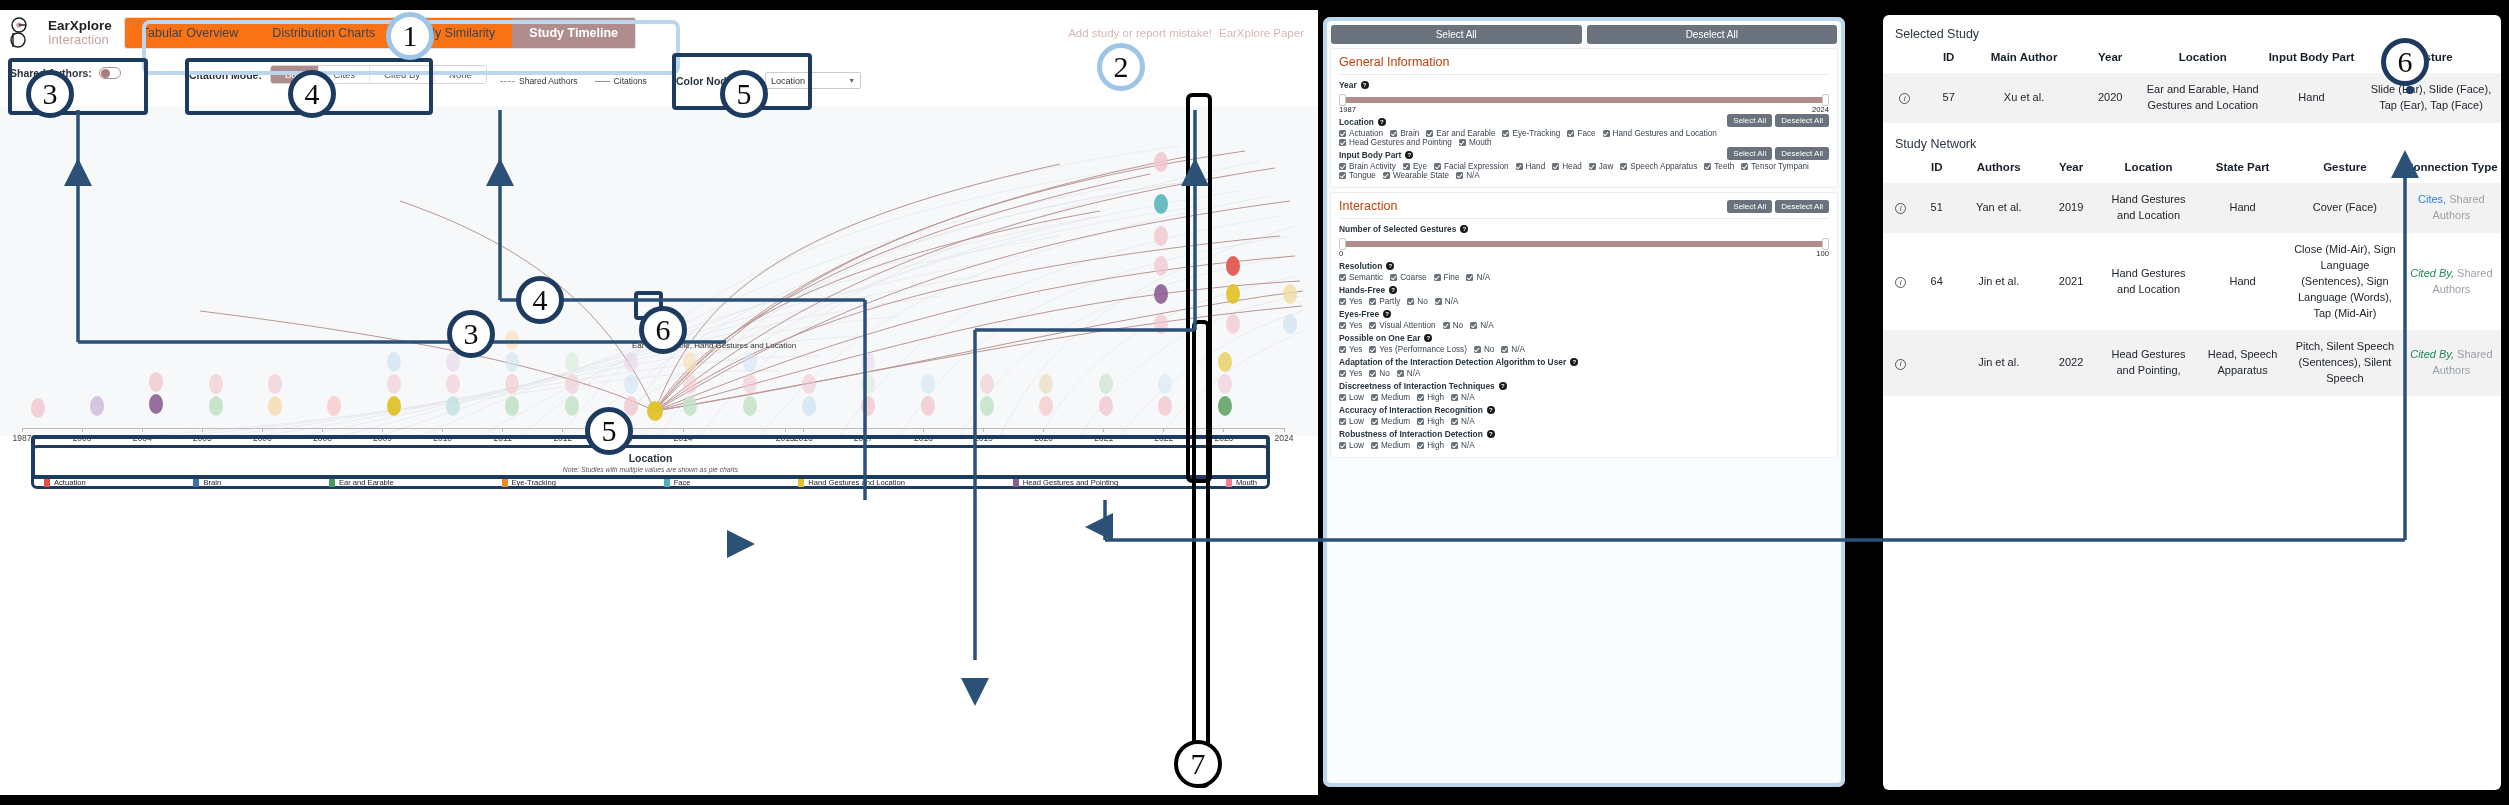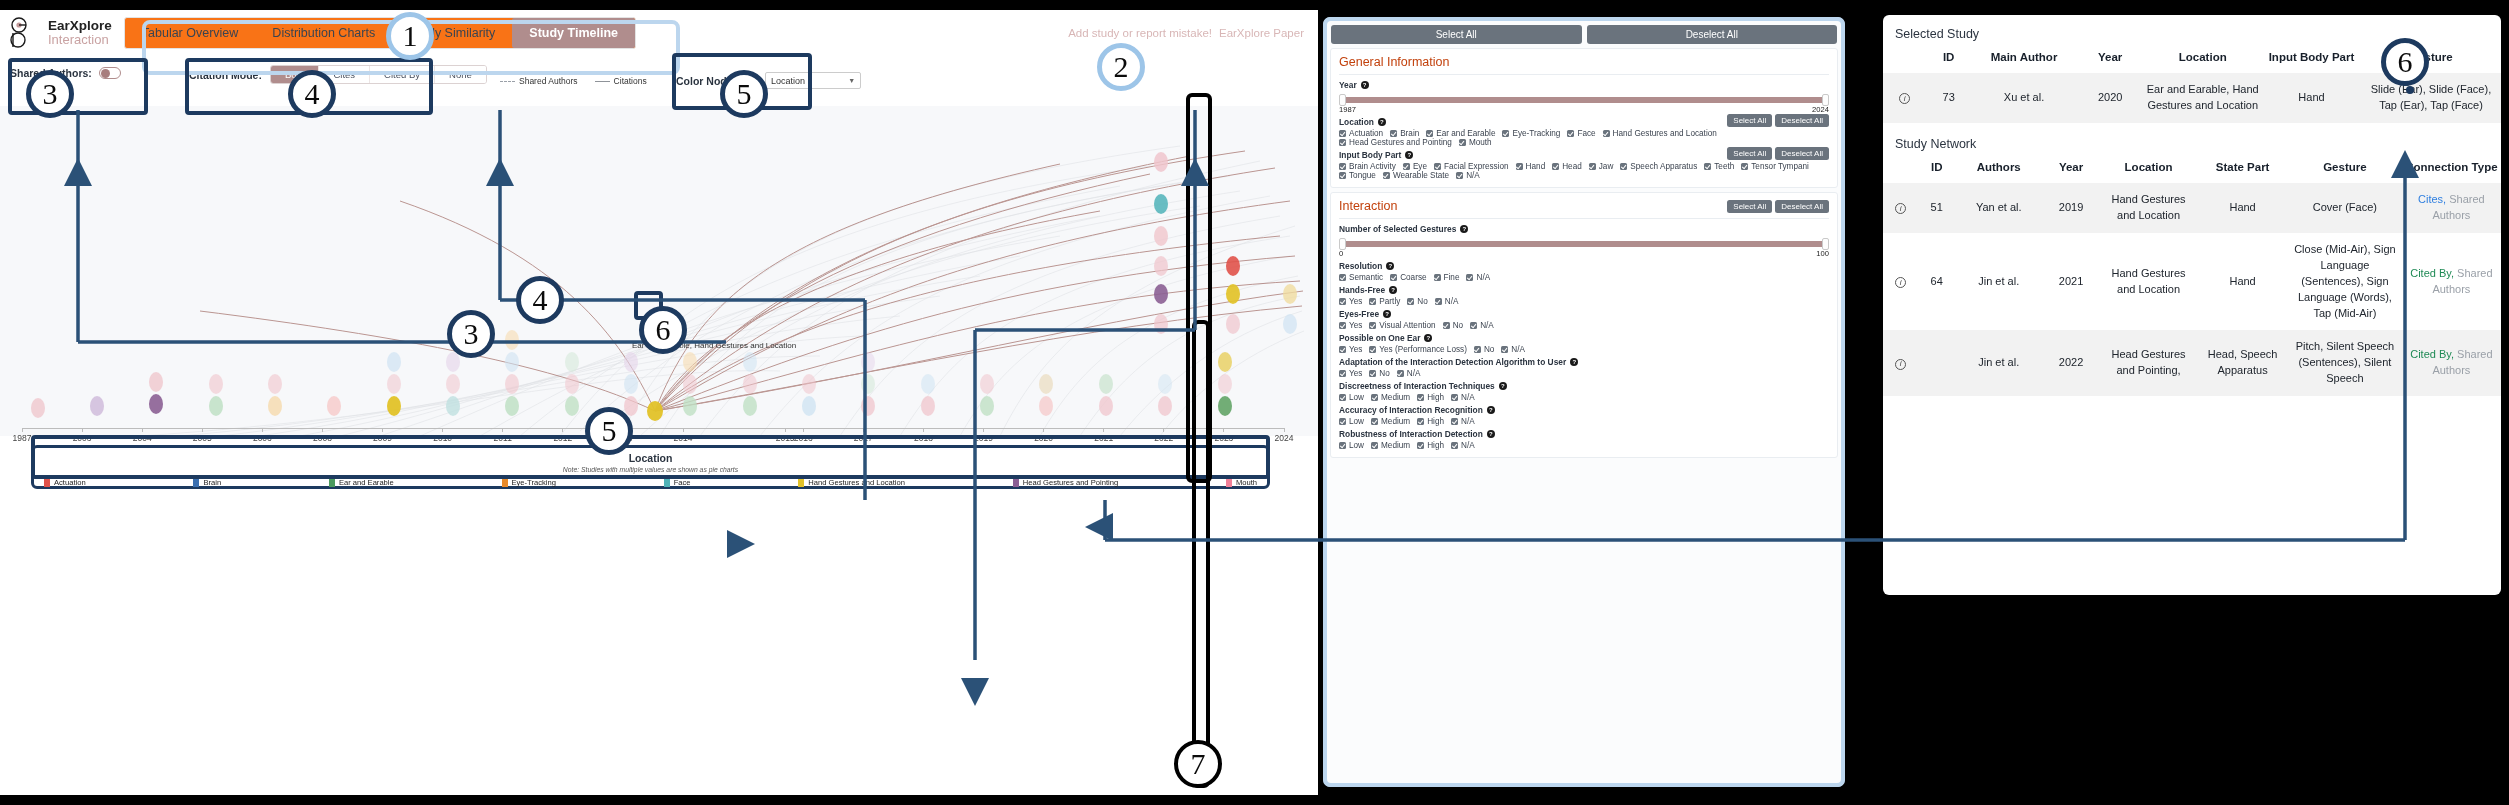--- a/index.html
+++ b/index.html
@@ -80,29 +80,29 @@
   .slider { position:relative; height:11px; margin-top:4px; }
   .slider-track { position:absolute; left:4px; right:4px; top:3px; height:6px; background:#b08d8d; }
   .slider-knob { position:absolute; top:0; width:7px; height:12px; background:#fdfdfd; border:1px solid #c9c9c9; border-radius:2px; cursor:pointer; }
   .slider-ends { display:flex; justify-content:space-between; font-size:7.6px; color:#222; margin-top:0px; }
   .cb-row { display:flex; flex-wrap:wrap; gap:0 7px; margin-top:2px; }
   .cb { display:flex; align-items:center; gap:3px; font-size:8.2px; color:#3c4450; cursor:pointer; }
   .cbbox { width:7px; height:7px; background:#6a737d; border-radius:1.5px; position:relative; }
   .cbbox:after { content:""; position:absolute; left:1.6px; top:0.6px; width:2.4px; height:4.2px; border:solid #fff; border-width:0 1.1px 1.1px 0; transform:rotate(40deg); }
 
   
-  #study-panel { position:absolute; left:1883px; top:15px; width:618px; height:580px; background:#fff; border-radius:6px; overflow:hidden; }
+  #study-panel { position:absolute; left:1883px; top:15px; width:618px; height:775px; background:#fff; border-radius:6px; overflow:hidden; }
   .panel-cap { font-size:12.5px; color:#2b3440; padding:12px 0 0 12px; }
   table.stbl { width:100%; border-collapse:collapse; table-layout:fixed; }
   table.stbl th { font-size:11.5px; font-weight:700; color:#18202b; padding:10px 2px; text-align:center; vertical-align:middle; }
   table.stbl td { font-size:11px; color:#20262e; padding:9px 3px; text-align:center; vertical-align:middle; line-height:1.45; }
   tr.alt td { background:#f2f2f2; }
   .info-ico { display:inline-flex; align-items:center; justify-content:center; width:11px; height:11px; border:1px solid #555; border-radius:50%; font-size:8px; font-style:italic; color:#444; cursor:pointer; }
   .conn-cites { color:#2f7fe0; }
-  .conn-citedby { color:#1f8a55; }
+  .conn-citedby { color:#1f8a55;font-style:italic; }
   .conn-shared { color:#9aa0a8; }
 
   
   .badge { position:absolute; border-radius:50%; display:flex; align-items:center; justify-content:center; font-size:30px; font-weight:400; color:#0b0b0b; z-index:60; font-family:"Liberation Serif", serif; }
   .badge.light { border:5px solid #9dc5e8; background:#fff; }
   .badge.dark  { border:5px solid #1d3a5f; background:#fff; }
   .badge.black { border:4px solid #000; background:#fff; }
   .hl { position:absolute; z-index:50; pointer-events:none; }
   .hl.light { border:4px solid #bcd6ee; border-radius:8px; }
   .hl.dark  { border:4px solid #1d3a5f; border-radius:4px; }
@@ -753,21 +753,21 @@
           <th>Main Author</th>
           <th>Year</th>
           <th>Location</th>
           <th>Input Body Part</th>
           <th>Gesture</th>
         </tr>
       </thead>
     <tbody id="ss-body">
         <tr class="alt">
           <td><span class="info-ico">i</span></td>
-          <td>73</td>
+          <td>57</td>
           <td>Xu et al.</td>
           <td>2020</td>
           <td>Ear and Earable, Hand Gestures and Location</td>
           <td>Hand</td>
           <td>Slide (Ear), Slide (Face), Tap (Ear), Tap (Face)</td>
         </tr>
       </tbody>
   </table>
 
   <div class="panel-cap" style="padding-top:14px">Study Network</div>

